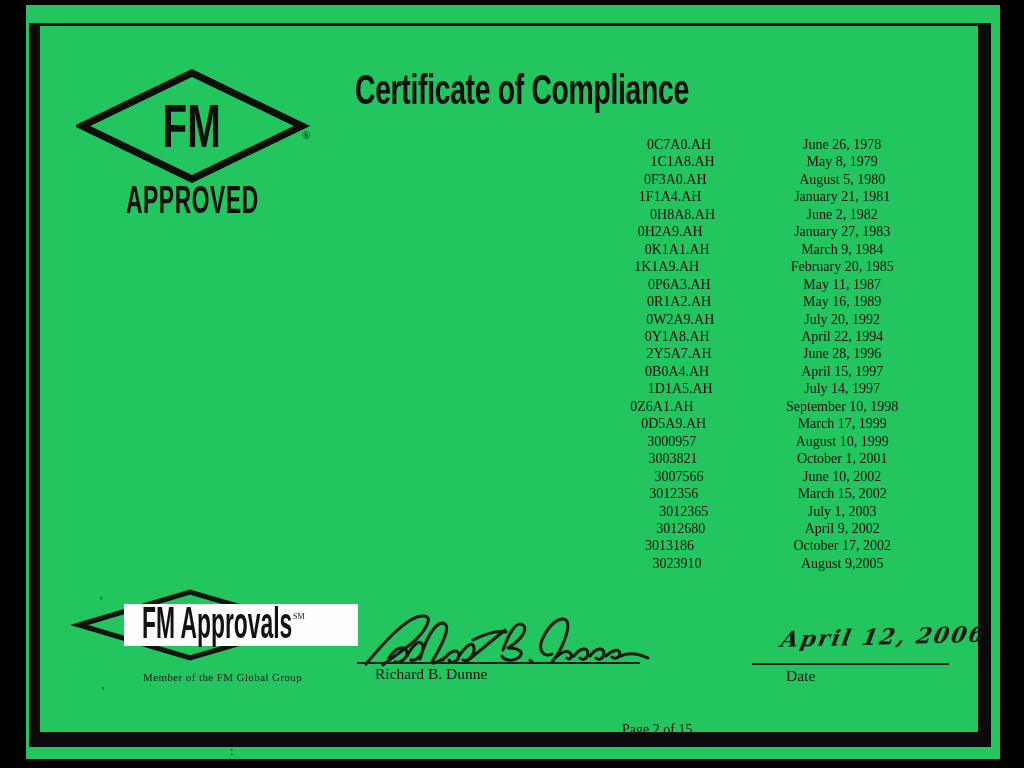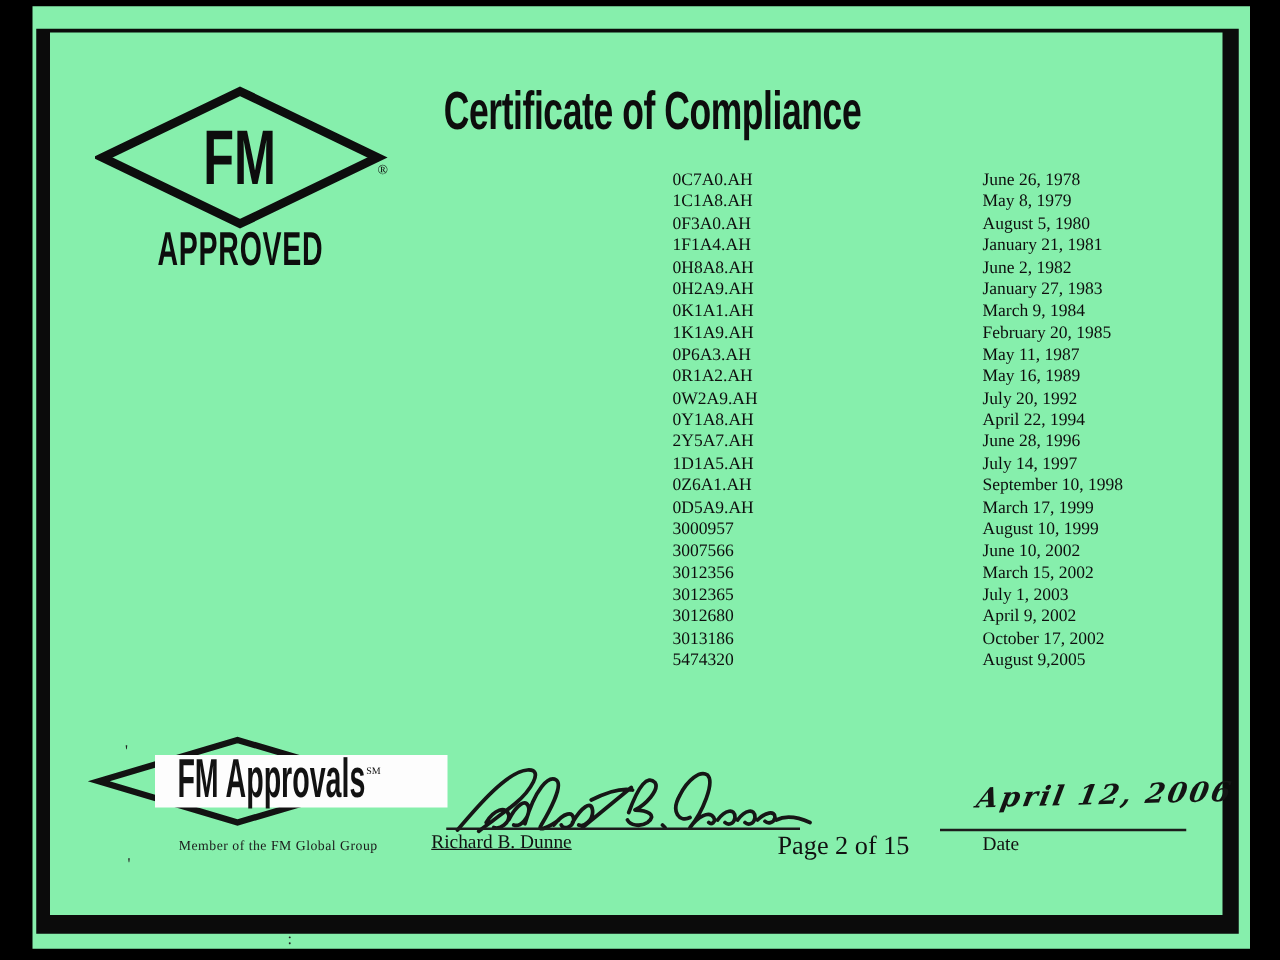--- a/index.html
+++ b/index.html
@@ -1,54 +1,54 @@
 <!DOCTYPE html>
 <html><head>
 <meta charset="utf-8">
 <style>
   * { margin:0; padding:0; box-sizing:border-box; }
   html,body { width:1024px; height:768px; background:#000; overflow:hidden; }
   body { font-family:"Liberation Serif", serif; color:#111; position:relative; }
 
-  .scan-page { position:absolute; left:26px; top:5px; width:974px; height:754px; background:#86efac; }
+  .scan-page { position:absolute; left:26px; top:5px; width:974px; height:754px; background:#22c55e; }
 
   .cert-frame { position:absolute; left:3px; top:18px; width:962px; height:724px;
                 border-style:solid; border-color:#0b0b0b;
                 border-top-width:3px; border-right-width:13px; border-bottom-width:15px; border-left-width:11px; }
 
   .doc-title { position:absolute; left:329px; top:60px; white-space:nowrap;
                font-family:"Liberation Sans", sans-serif; font-weight:bold; font-size:43px;
                letter-spacing:-0.5px; color:#0d0d0d;
                transform:scaleX(0.66); transform-origin:0 0; }
 
   .logo-top { position:absolute; left:50px; top:62px; }
   .approved-caption { position:absolute; left:100px; top:174px; white-space:nowrap;
                font-family:"Liberation Sans", sans-serif; font-weight:bold; font-size:38px;
                letter-spacing:1px; color:#0d0d0d; transform:scaleX(0.6); transform-origin:0 0; }
 
-  .records { position:absolute; left:512px; top:131px; font-size:14px; line-height:17.45px; color:#0e0e0e; }
+  .records { position:absolute; left:512px; top:131px; font-size:14px; line-height:17.45px; color:#0e0e0e;text-align:center; }
   .record-row { white-space:nowrap; }
   .record-row .code { display:inline-block; width:248px; }
 
   .logo-bottom { position:absolute; left:40px; top:582px; }
   .tagline { position:absolute; left:117px; top:666px; font-size:11px;
              letter-spacing:0.4px; color:#1a1a1a; white-space:nowrap; }
 
   .signature-svg { position:absolute; left:330px; top:606px; }
   .sig-line  { position:absolute; left:331px; top:657px; width:283px; height:2px; background:#1c1c1c; }
-  .sig-name  { position:absolute; left:319px; top:660px; font-size:15.5px;text-decoration:underline; }
+  .sig-name  { position:absolute; left:349px; top:660px; font-size:15.5px; }
   .sig-title { position:absolute; left:331px; top:680px; font-size:15.5px; }
 
   .hw-date { position:absolute; left:758px; top:621px; white-space:nowrap;
              font-family:"DejaVu Serif", serif; font-style:italic; font-weight:bold; font-size:22px;
              letter-spacing:2px; transform:skewX(-12deg) rotate(-1.5deg); transform-origin:0 0; color:#141414; }
   .date-line  { position:absolute; left:726px; top:658px; width:197px; height:2px; background:#1c1c1c; }
   .date-label { position:absolute; left:760px; top:662px; font-size:15.5px; }
 
-  .page-indicator { position:absolute; left:596px; top:659px; font-size:21px; }
+  .page-indicator { position:absolute; left:596px; top:717px; font-size:14px; }
 
   .scan-artifact { position:absolute; font-size:13px; color:#222; }
   .a1 { left:74px;  top:588px; }
   .a2 { left:76px;  top:678px; }
   .a3 { left:811px; top:615px; }
   .a4 { left:204px; top:738px; }
 </style>
 </head>
 <body>
 
@@ -111,37 +111,43 @@
     </div>
 
     <div class="record-row">
       <span class="code">0Y1A8.AH</span><span class="date">April 22, 1994</span>
     </div>
 
     <div class="record-row">
       <span class="code">2Y5A7.AH</span><span class="date">June 28, 1996</span>
     </div>
 
+    <div class="record-row">
+      <span class="code">0B0A4.AH</span><span class="date">April 15, 1997</span>
+    </div>
 
     <div class="record-row">
       <span class="code">1D1A5.AH</span><span class="date">July 14, 1997</span>
     </div>
 
     <div class="record-row">
       <span class="code">0Z6A1.AH</span><span class="date">September 10, 1998</span>
     </div>
 
     <div class="record-row">
       <span class="code">0D5A9.AH</span><span class="date">March 17, 1999</span>
     </div>
 
     <div class="record-row">
       <span class="code">3000957</span><span class="date">August 10, 1999</span>
     </div>
 
+    <div class="record-row">
+      <span class="code">3003821</span><span class="date">October 1, 2001</span>
+    </div>
 
 
     <div class="record-row">
       <span class="code">3007566</span><span class="date">June 10, 2002</span>
     </div>
 
     <div class="record-row">
       <span class="code">3012356</span><span class="date">March 15, 2002</span>
     </div>
 
@@ -151,21 +157,21 @@
 
     <div class="record-row">
       <span class="code">3012680</span><span class="date">April 9, 2002</span>
     </div>
 
     <div class="record-row">
       <span class="code">3013186</span><span class="date">October 17, 2002</span>
     </div>
 
     <div class="record-row">
-      <span class="code">5474320</span><span class="date">August 9,2005</span>
+      <span class="code">3023910</span><span class="date">August 9,2005</span>
     </div>
   </div>
 
   <svg class="logo-bottom" width="300" height="100" viewBox="0 0 300 100">
     <polygon points="13,38 124,5 236,38 124,71" fill="none" stroke="#121212" stroke-width="5"></polygon>
     <rect x="58" y="17" width="234" height="42" fill="#fdfdfd"></rect>
     <text x="146" y="51" transform="scale(0.52 1)" font-family="Liberation Sans, sans-serif" font-weight="bold" font-size="44" fill="#121212">FM Approvals</text>
     <text x="227" y="32" font-size="8" fill="#121212">SM</text>
   </svg>
   <div class="tagline">Member of the FM Global Group</div>

